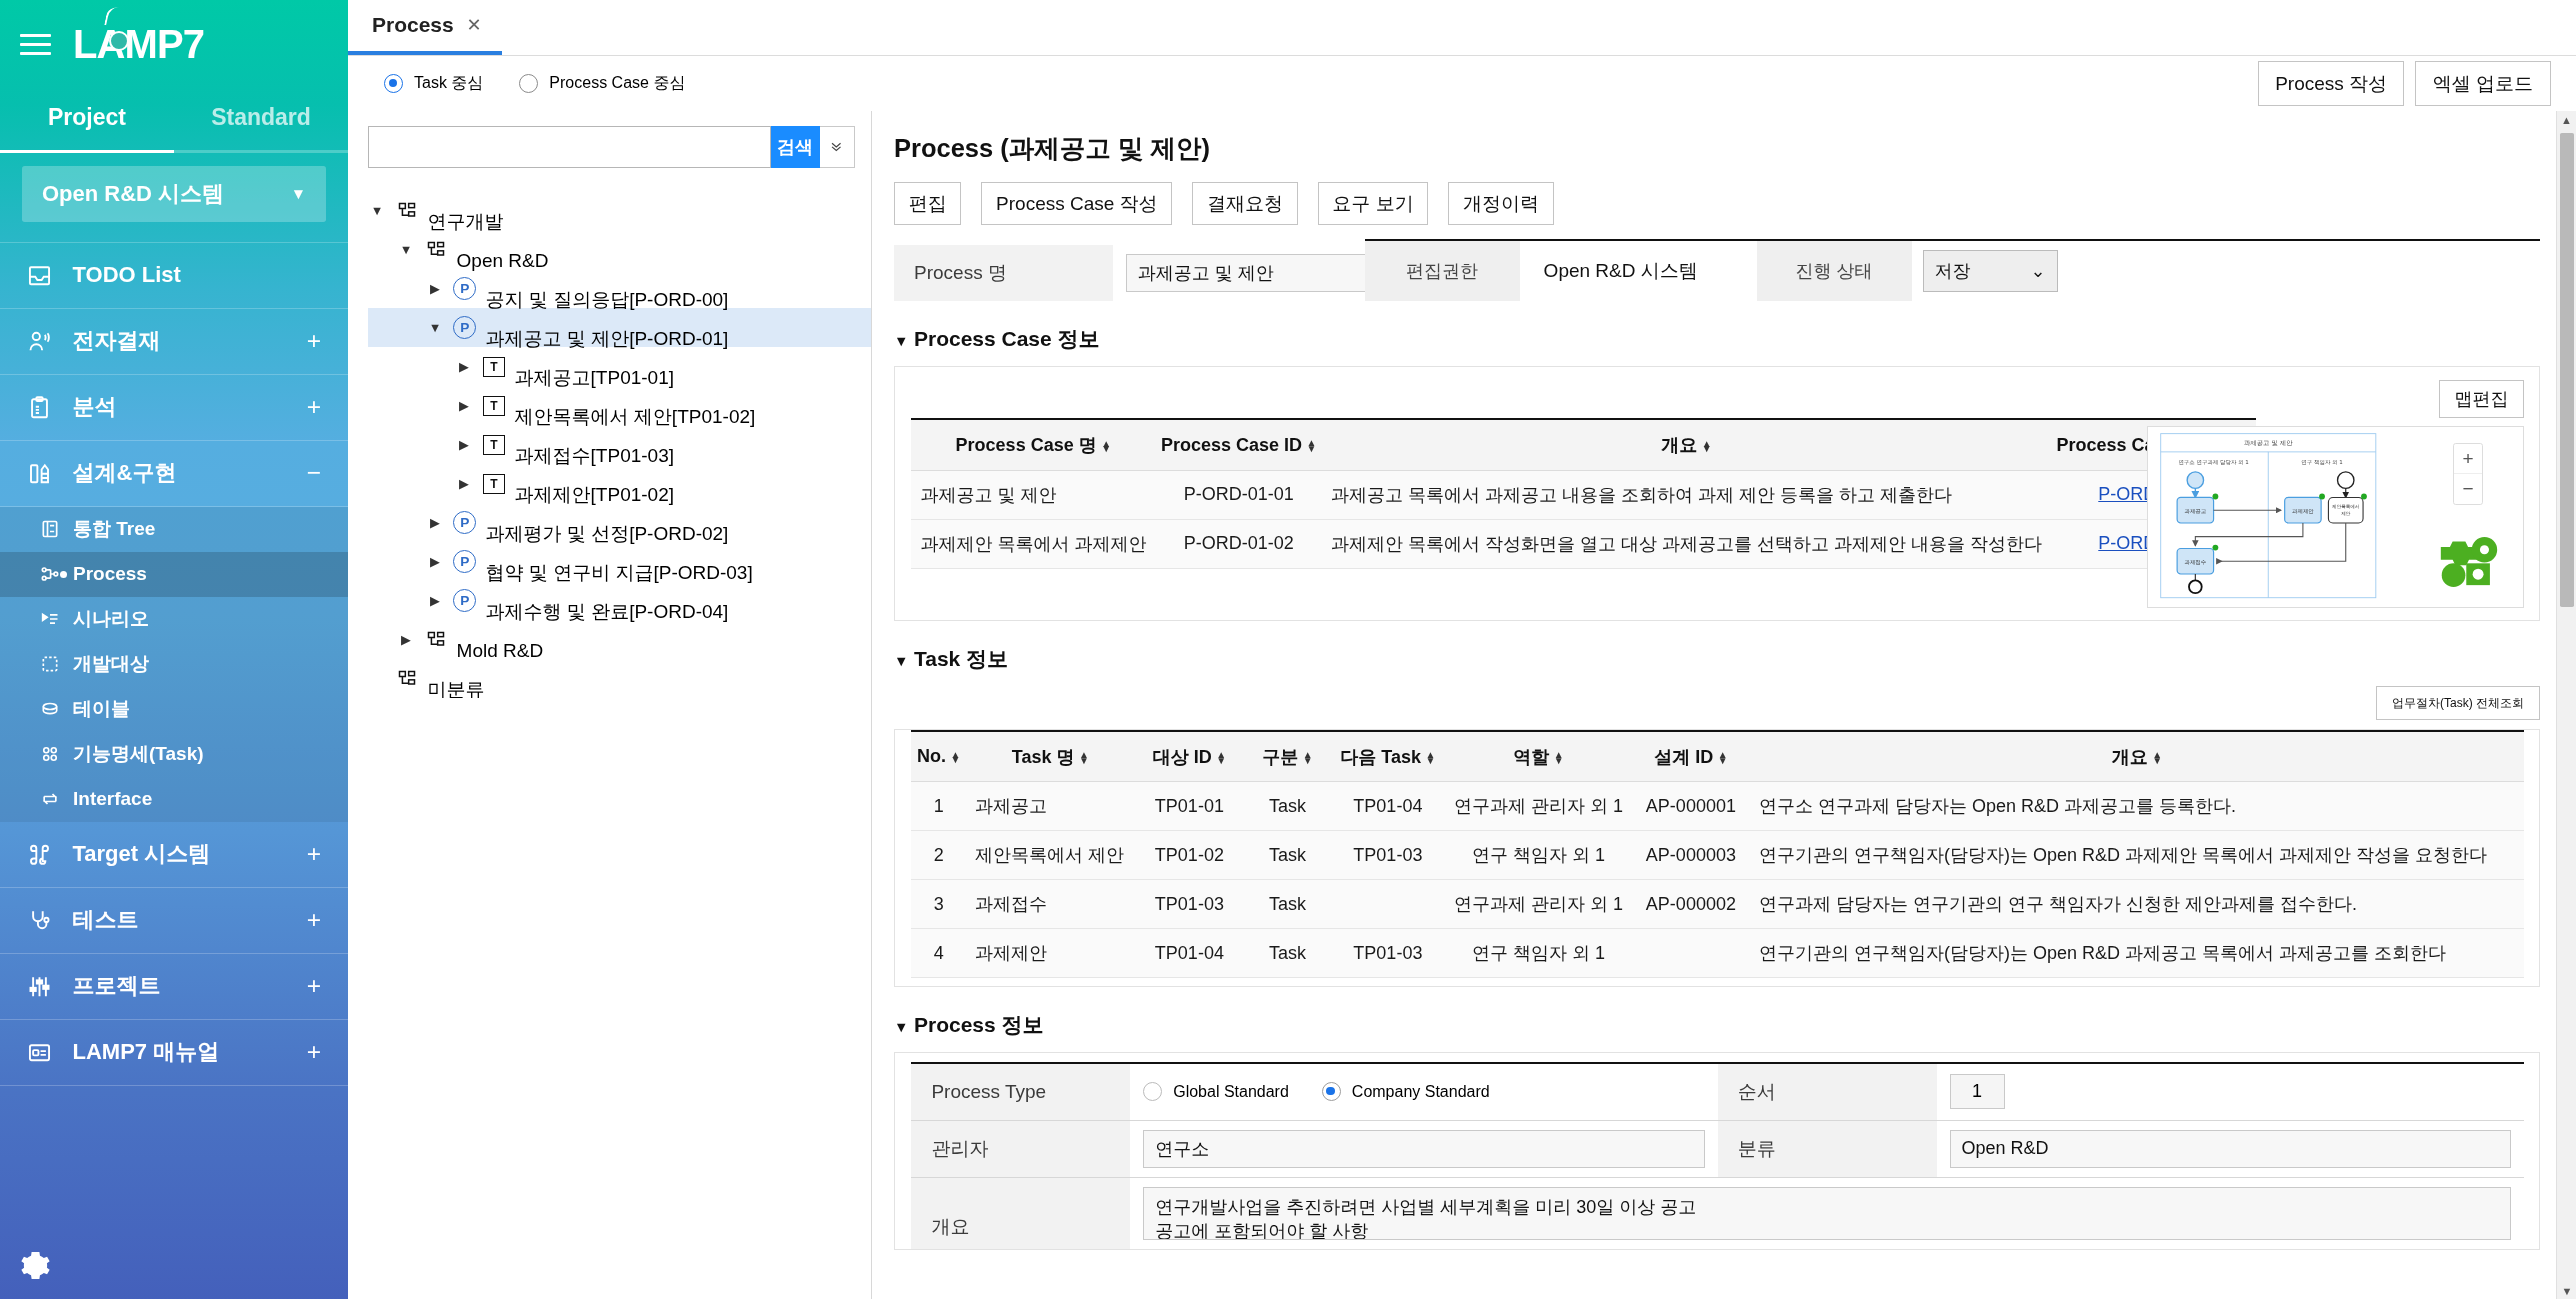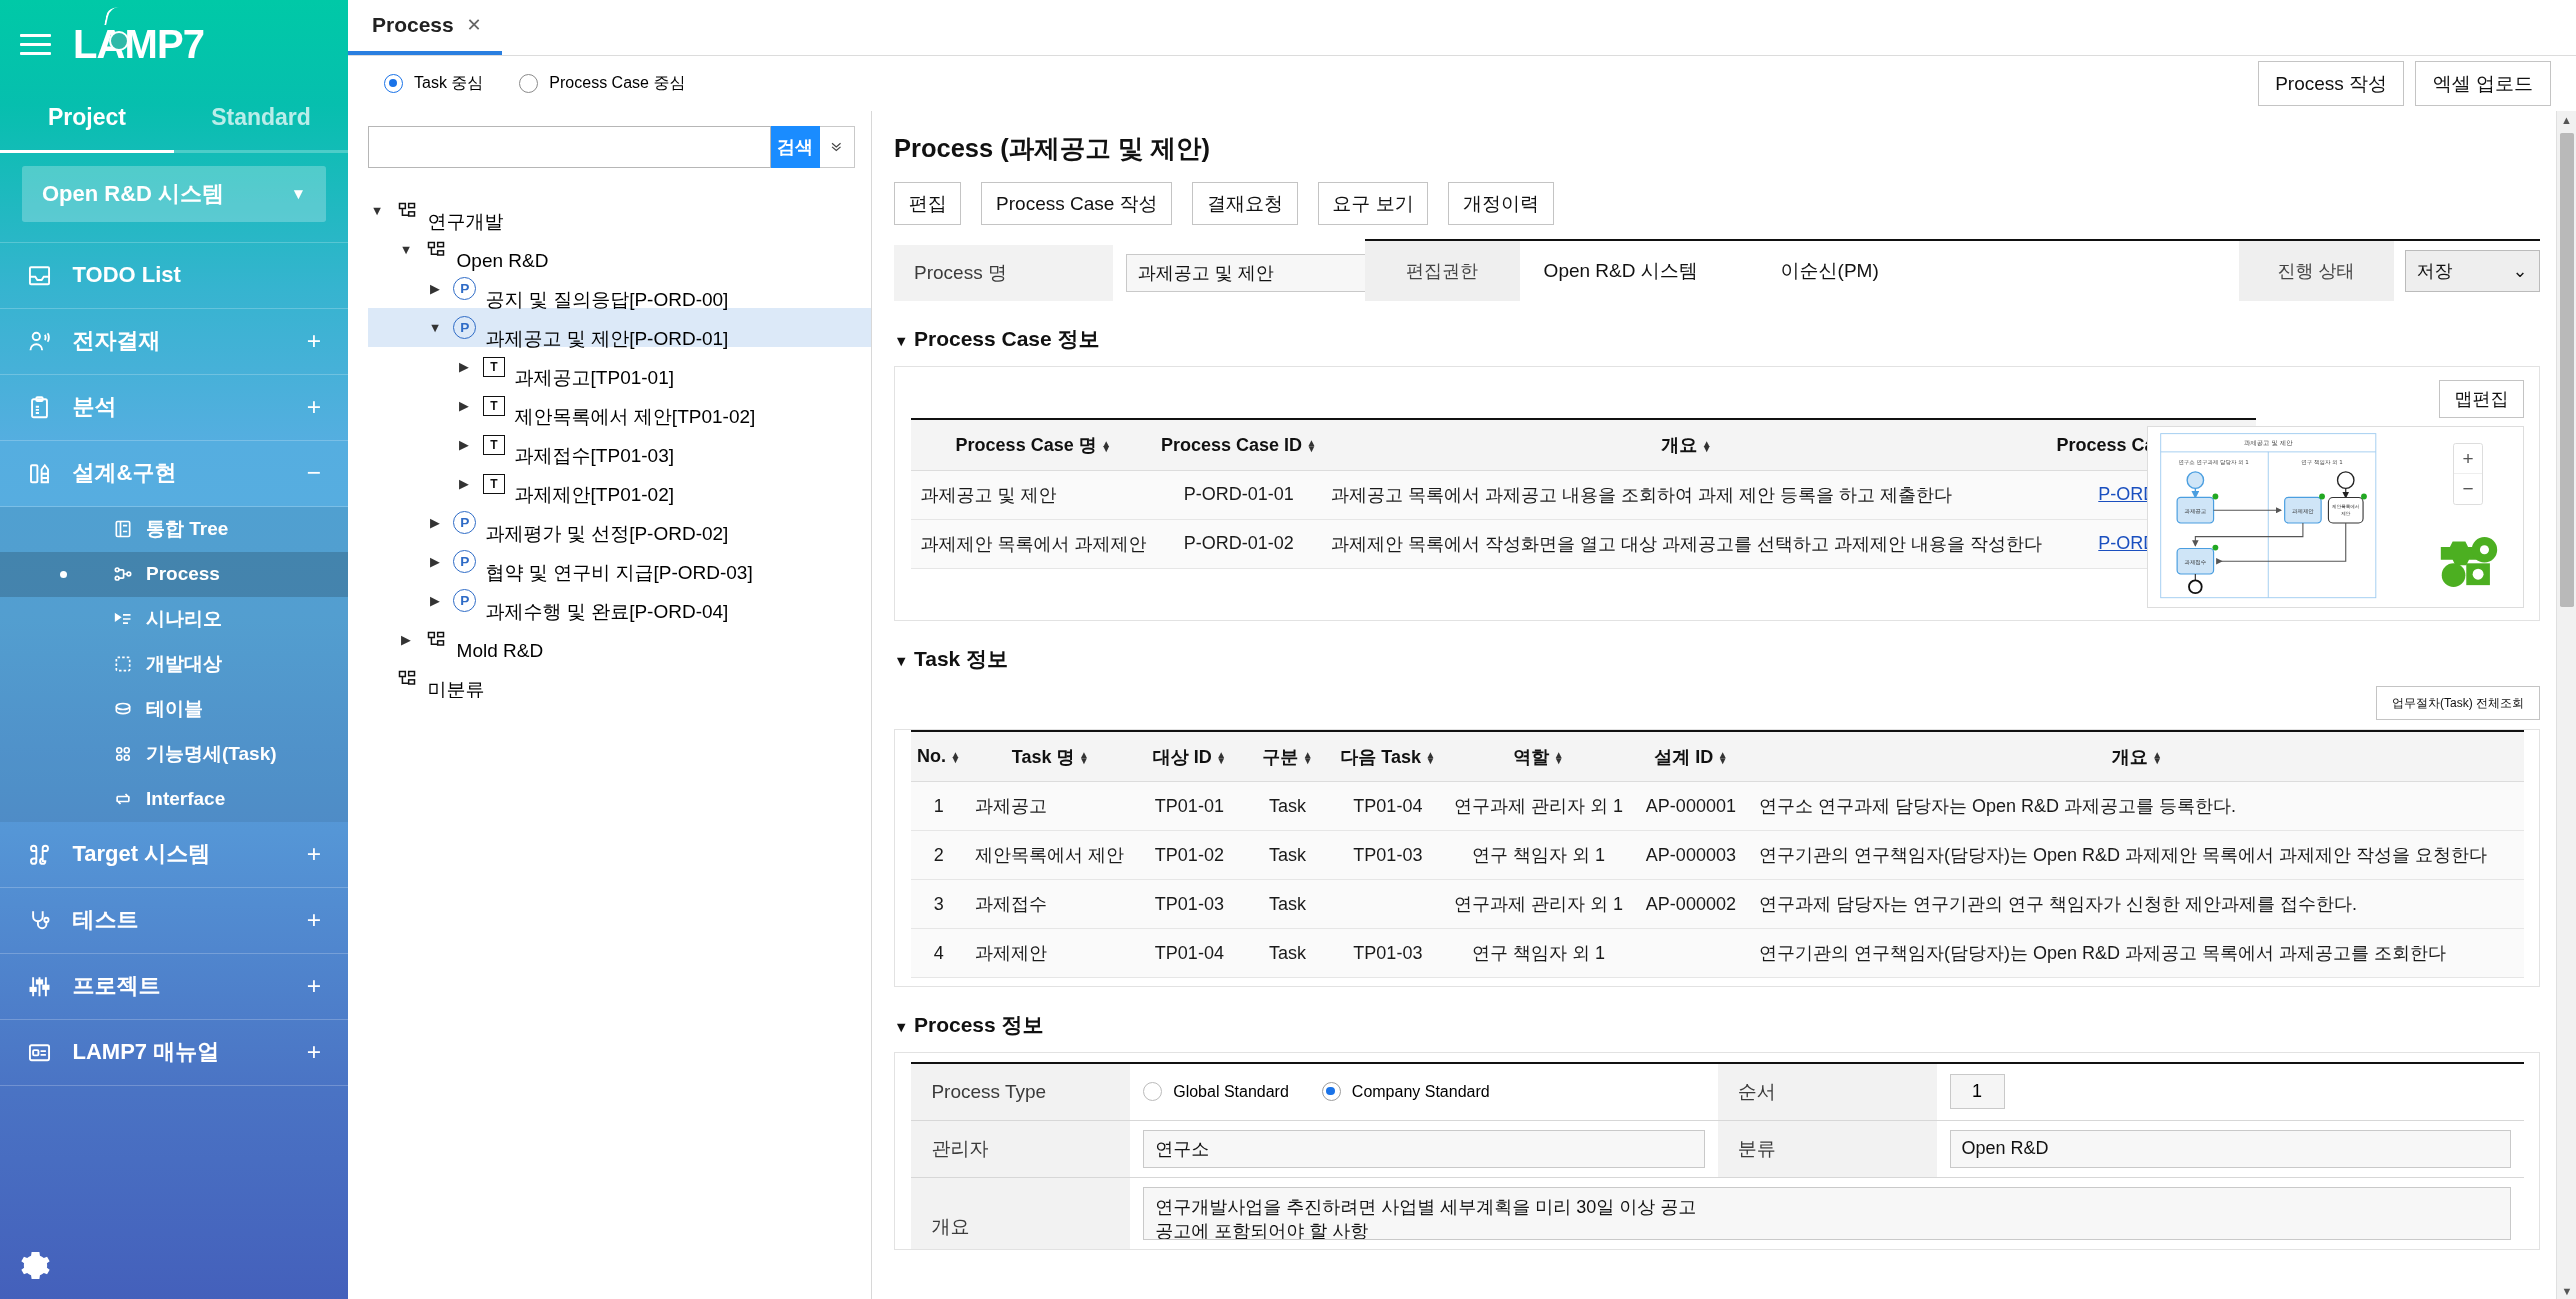--- a/index.html
+++ b/index.html
@@ -55,21 +55,21 @@
     font-weight: bold; cursor: pointer; position: relative;
   }
   .sb-item .ic { width: 47px; flex: 0 0 47px; display:flex; align-items:center; }
   .sb-item .plus {
     position: absolute; right: 27px; font-size: 24.6px; font-weight: normal; line-height: 1;
   }
   .sb-item.expanded { }
   .sb-sub { background: rgba(0,0,0,.07); }
   .sb-subitem {
     height: 45px; display: flex; align-items: center; font-size: 19px;
-    padding-left: 113px; cursor: pointer; font-weight: bold; position: relative;
+    padding-left: 40px; cursor: pointer; font-weight: bold; position: relative;
     color: #fff;
   }
   .sb-subitem .ic { width: 33px; flex: 0 0 33px; display:flex;align-items:center;}
   .sb-subitem.active { background: rgba(0,0,0,.17); }
   .sb-subitem.active::before {
     content: ""; position: absolute; left: 60px; top: 50%; margin-top: -3.6px;
     width: 7.3px; height: 7.3px; border-radius: 50%; background: #fff;
   }
   .sb-gear { position: absolute; left: 20px; bottom: 16.4px; cursor: pointer; }
 
@@ -586,21 +586,20 @@
           <button class="btn-o">편집</button>
           <button class="btn-o">Process Case 작성</button>
           <button class="btn-o">결재요청</button>
           <button class="btn-o">요구 보기</button>
           <button class="btn-o">개정이력</button>
         </div>
 
         <div class="status-strip">
           <div class="ss-lbl">편집권한</div>
           <div class="ss-val" style="width:237px">Open R&amp;D 시스템</div>
-          <div class="ss-val" style="flex:1">이순신(PM)</div>
           <div class="ss-lbl">진행 상태</div>
           <div class="ss-sel">
             <span>저장</span>
             <span>⌄</span>
           </div>
         </div>
 
         <div class="frow" style="margin-top:20px;border-top:none;">
           <div class="fcell-l">Process 명</div>
           <div class="fcell-v">

